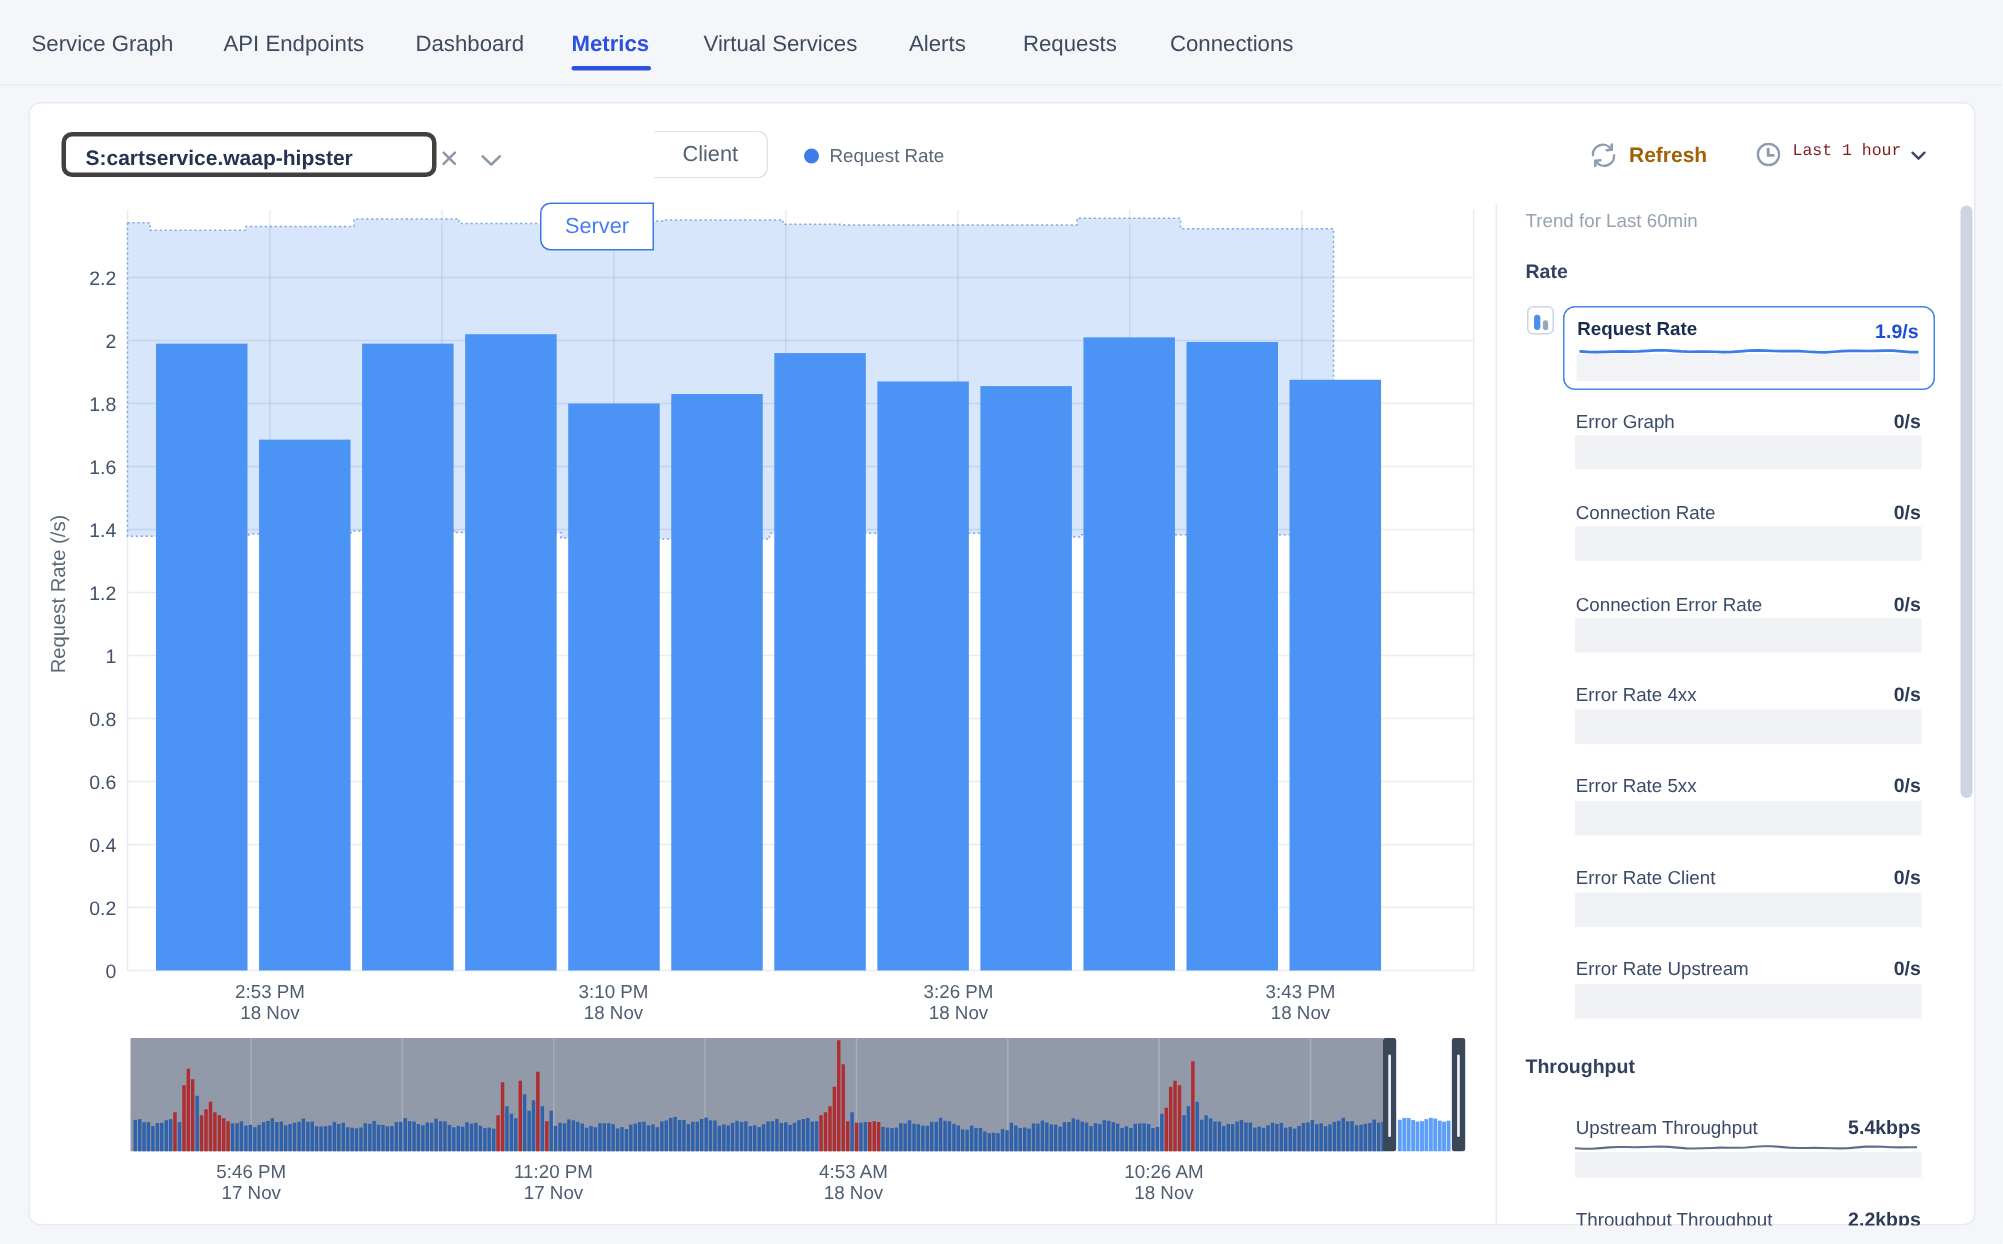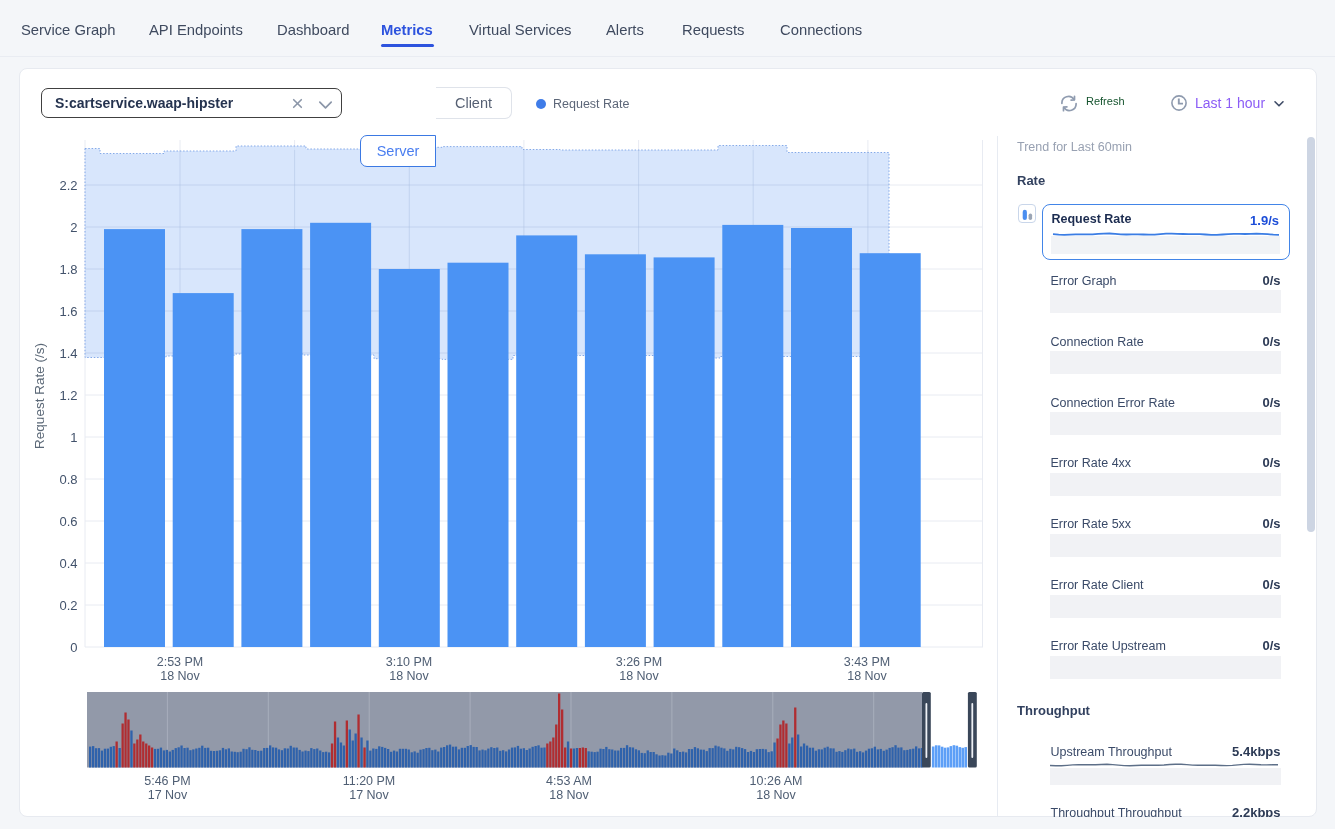--- a/index.html
+++ b/index.html
@@ -5,29 +5,29 @@
 html,body { width:1335px; height:829px; background:#f4f6f9; font-family:"Liberation Sans",sans-serif; overflow:hidden; position:relative; }
 .abs { position:absolute; }
 
 .nav { position:absolute; left:0; top:0; width:1335px; height:57px; border-bottom:1px solid #e9ecf2;padding-left:44px; }
 .nav a { position:absolute; top:22px; font-size:14.8px; color:#3f4a5f; text-decoration:none; white-space:nowrap; }
 .nav a.act { color:#2d53de; font-weight:bold; }
 .underline { position:absolute; left:381px; top:44px; width:53px; height:2.5px; background:#2d53de; border-radius:2px; }
 
 .card { position:absolute; left:19px; top:68px; width:1298px; height:749px; background:#fff; border:1px solid #e7eaf0; border-radius:8px; }
 
-.sel { position:absolute; left:41px; top:87.5px; width:301px; height:30.5px; background:#fff; border:1px solid #404040; border-radius:7px; }
+.sel { position:absolute; left:41px; top:87.5px; width:250px; height:30.5px; background:#fff; border:3px solid #404040; border-radius:7px; }
 .sel .txt { position:absolute; left:13px; top:6px; font-size:14px; font-weight:bold; color:#25334f; }
 .btn { position:absolute; top:87px; height:32px; background:#fff; font-size:14.5px; line-height:30px; text-align:center; }
 .btn.server { left:360px; width:76px; border:1.3px solid #3b79e3; border-radius:7px 0 0 7px; color:#4a7ef0; z-index:2;margin-top:48px; }
 .btn.client { left:436px; width:76px; border:1px solid #dfe3ea; border-left:none; border-radius:0 7px 7px 0; color:#566073; }
 .legdot { position:absolute; left:536px; top:99px; width:10px; height:10px; border-radius:50%; background:#3f7ce8; }
 .legtxt { position:absolute; left:553px; top:97px; font-size:12.5px; color:#5c6678; }
-.refresh { position:absolute; left:1086px; top:95px; font-size:11px; color:#14532d; }
-.lasthour { position:absolute; left:1195px; top:95px; font-size:14px; color:#8b5cf6; }
+.refresh { position:absolute; left:1086px; top:95px; font-size:14px; color:#a16207;font-weight:bold; }
+.lasthour { position:absolute; left:1195px; top:95px; font-size:11px; color:#7f1d1d;font-family:Liberation Mono, monospace; }
 
 .divider { position:absolute; left:997px; top:136px; width:1px; height:680px; background:#e7ebf2; }
 .trend { position:absolute; left:1017px; top:139.5px; font-size:12.5px; color:#98a1b2;text-align:right; }
 .shead { position:absolute; left:1017px; font-size:13px; font-weight:bold; color:#32415f; }
 .iconbtn { position:absolute; left:1017.5px; top:204px; width:18.5px; height:18.5px; border:1px solid #c9d6ea; border-radius:4px; background:#fff; }
 .selcard { position:absolute; left:1042px; top:203.5px; width:248px; height:56px; border:1.5px solid #4285e8; border-radius:8px; background:#fff; }
 .selcard .t { position:absolute; left:8.5px; top:7.5px; font-size:12.5px; font-weight:bold; color:#1c2c50; }
 .selcard .v { position:absolute; right:10px; top:8px; font-size:13px; font-weight:bold; color:#1d4ed8; }
 .selcard .gb { position:absolute; left:8px; top:31.5px; width:229px; height:18px; background:#f1f3f6; }
 .srow { position:absolute; left:1050.5px; width:230px; height:16px; display:flex; justify-content:space-between; align-items:baseline; }

